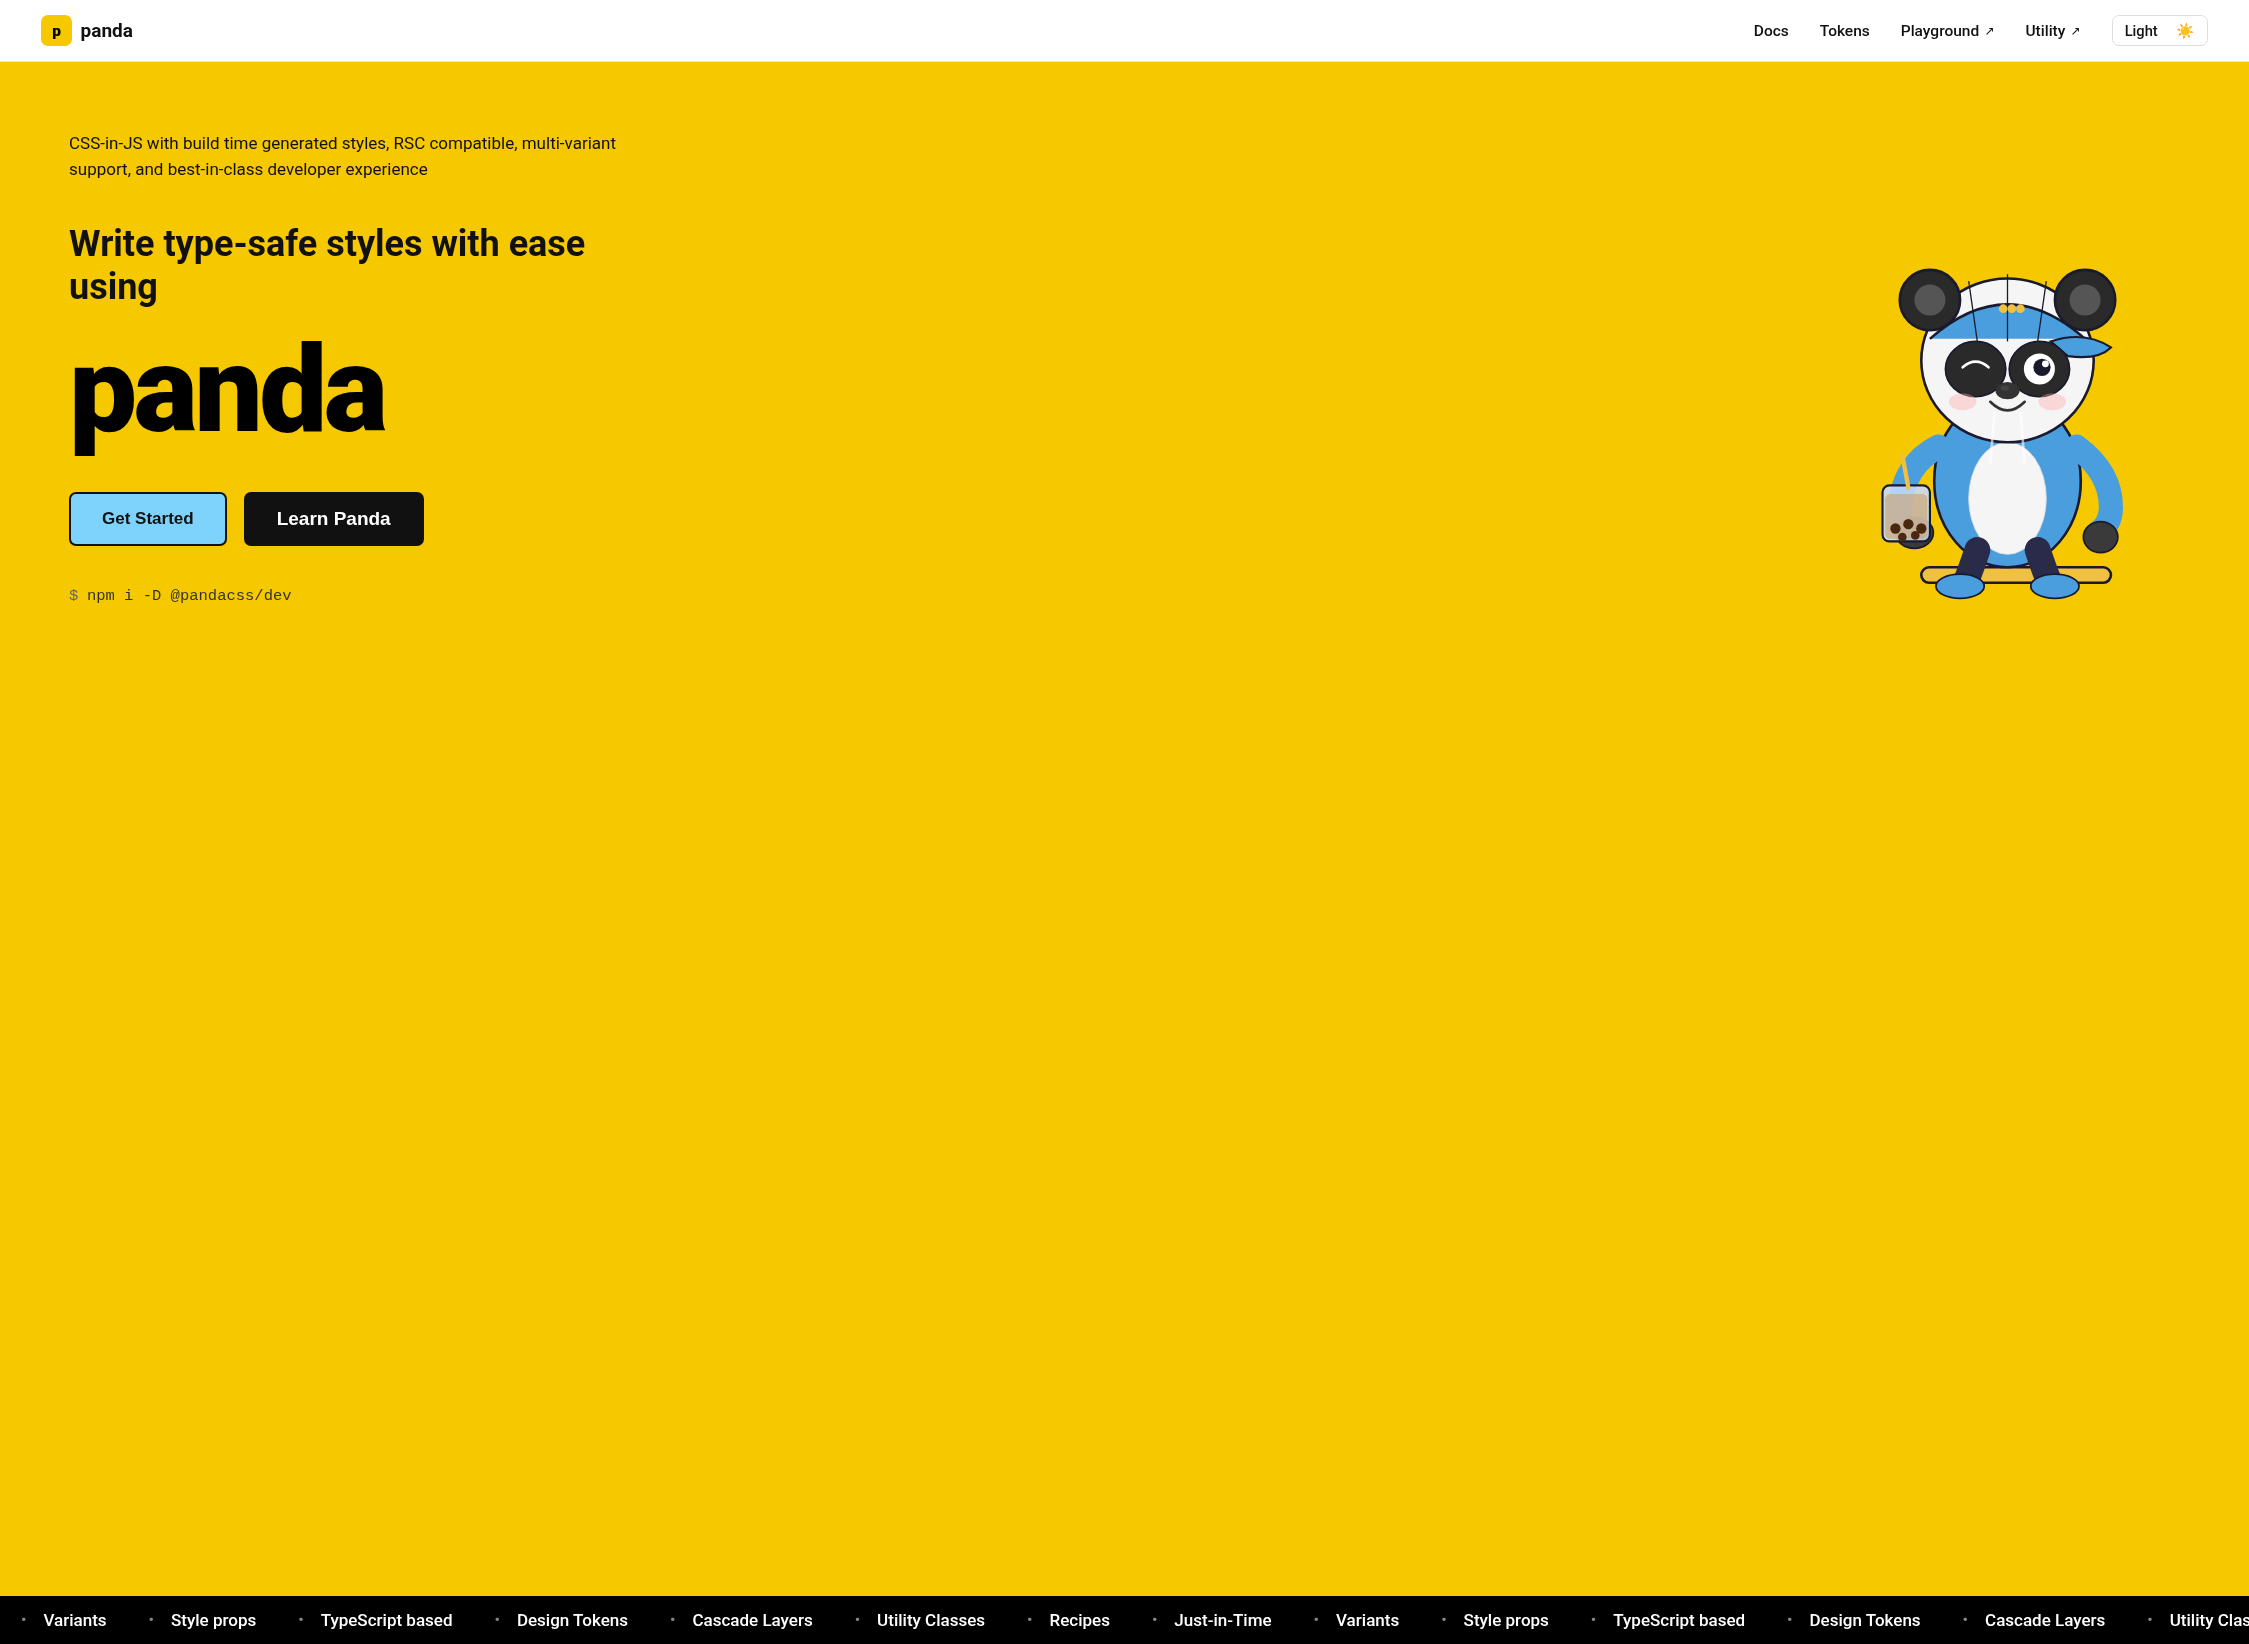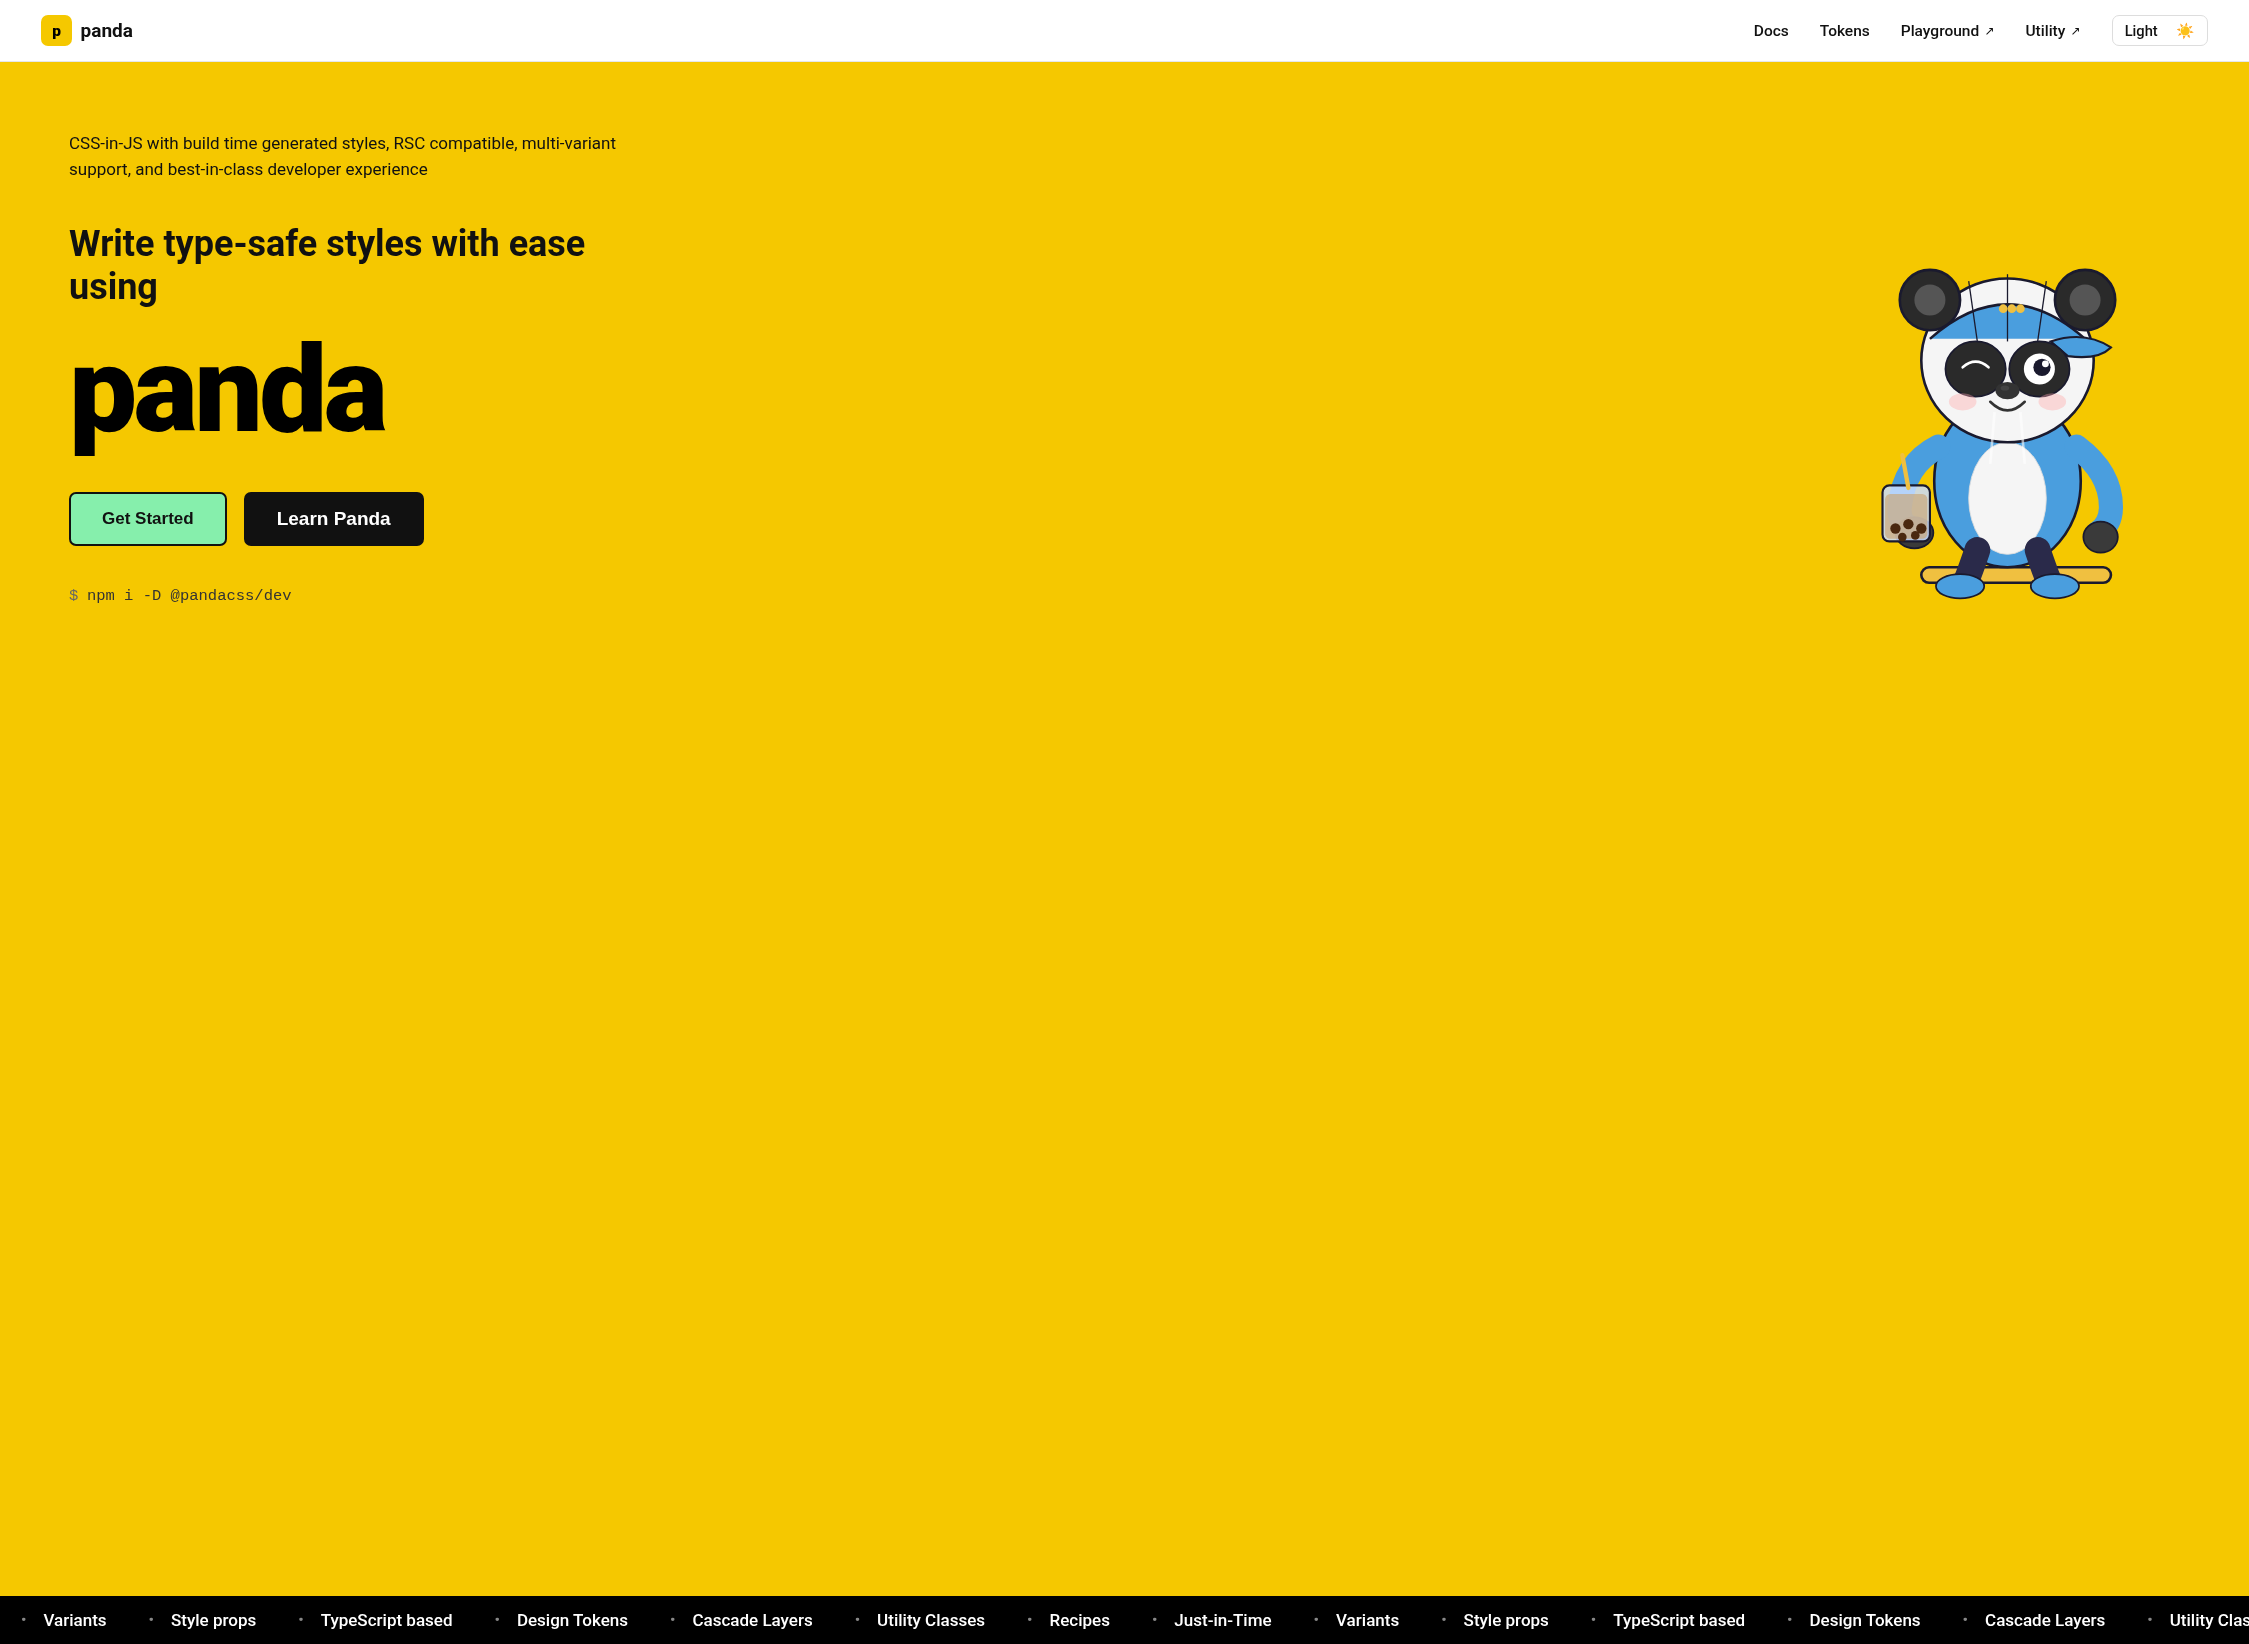--- a/index.html
+++ b/index.html
@@ -135,21 +135,21 @@
       letter-spacing: -3.5px;
     }
 
     .hero-buttons {
       display: flex;
       gap: 17px;
       margin-bottom: 41px;
     }
 
     .btn-get-started {
-      background: #86efac;
+      background: #7dd3fc;
       border: 2.2px solid #111;
       color: #111;
       font-size: 17px;
       font-weight: 600;
       padding: 14px 31px;
       border-radius: 7px;
       cursor: pointer;
     }
 
     .btn-learn-panda {

